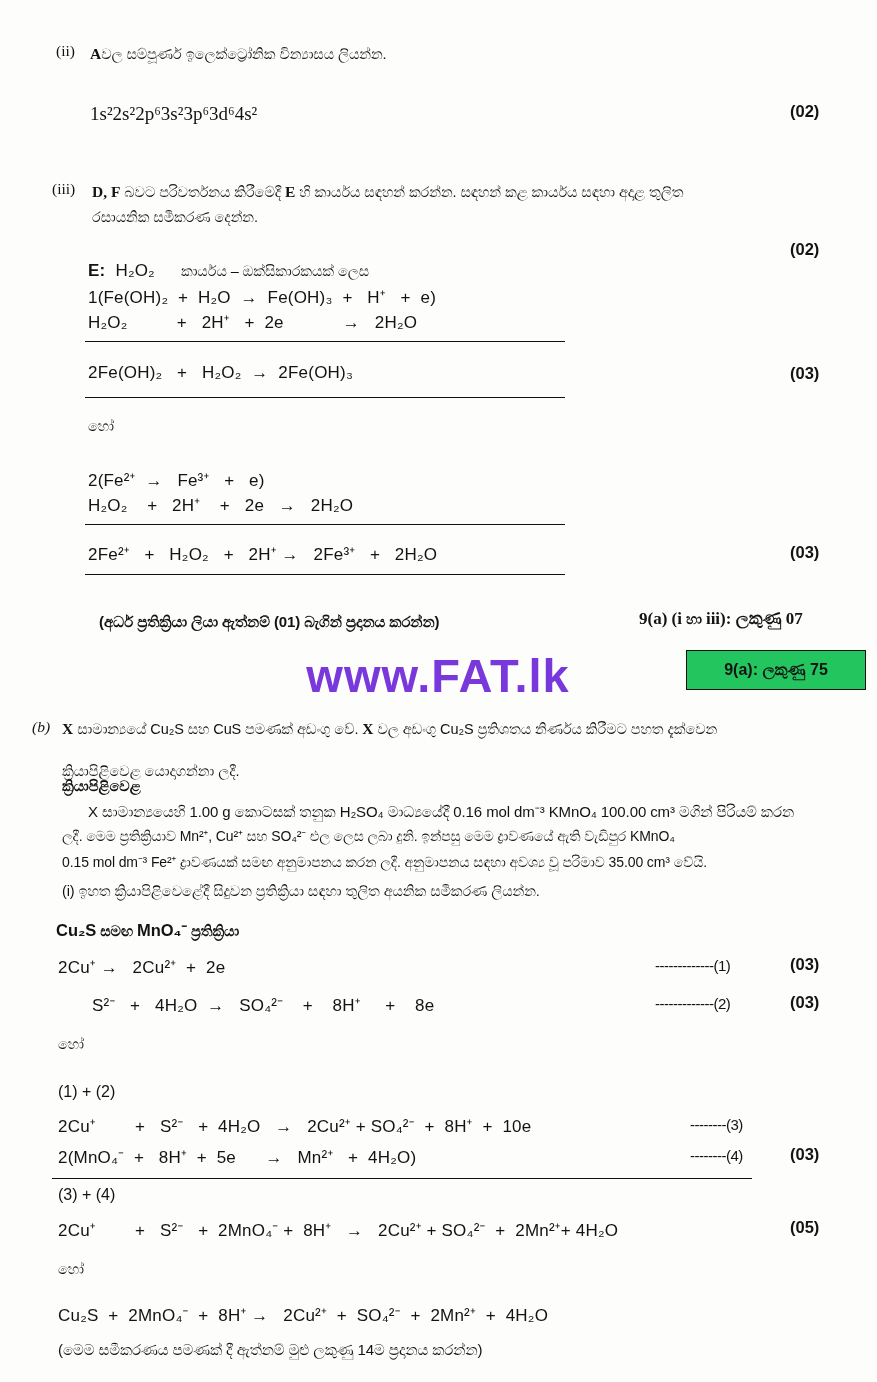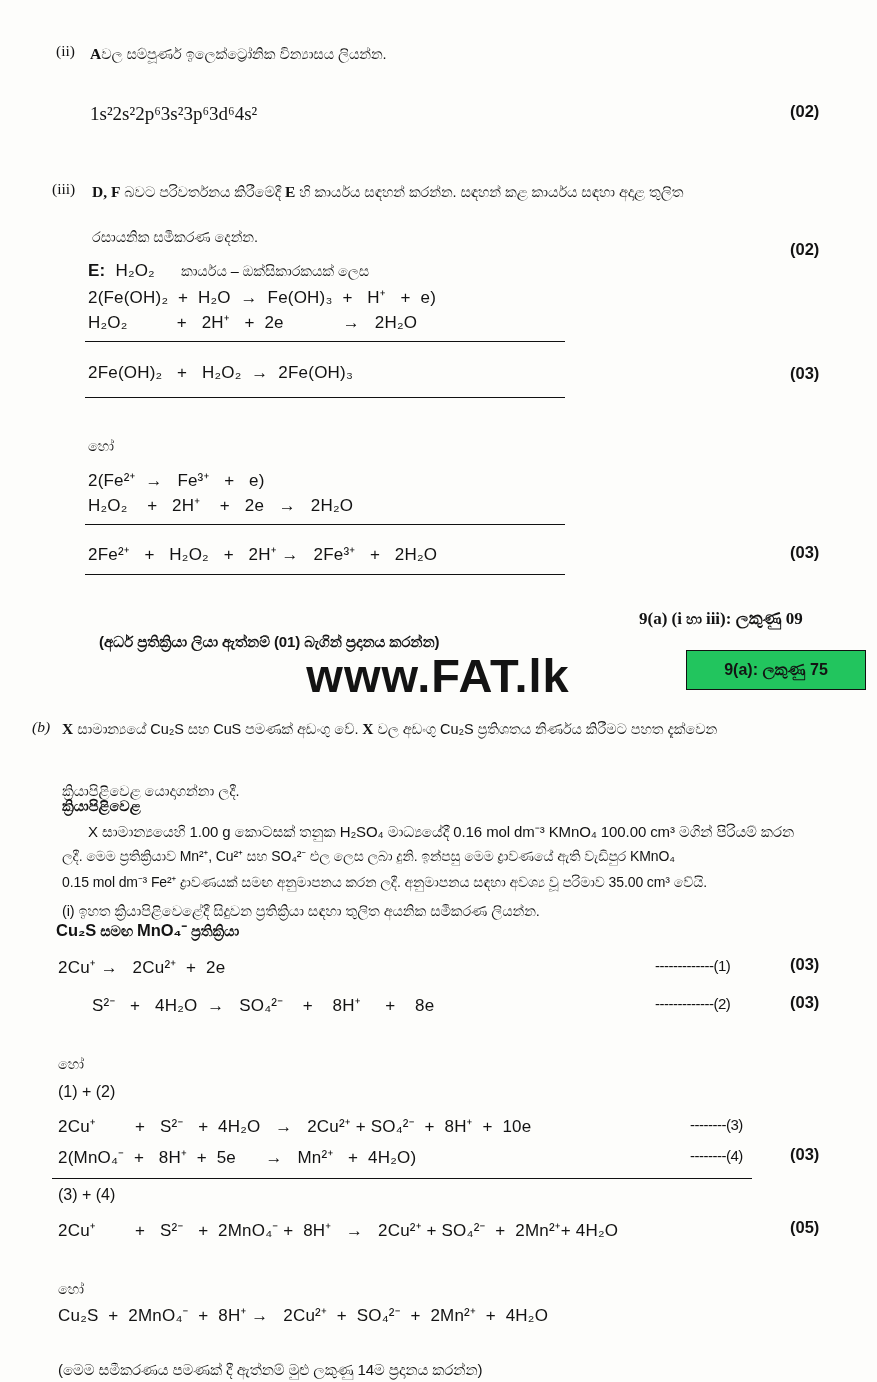--- a/index.html
+++ b/index.html
@@ -21,38 +21,37 @@
   .watermark {
     position: absolute;
     left: 228px;
     top: 648px;
     width: 420px;
     text-align: center;
     font-family: "Liberation Sans", sans-serif;
     font-weight: bold;
     font-size: 47px;
     letter-spacing: 1px;
-    color: #000000;
+    color: #6d28d9;
     opacity: .92;
     user-select: none;
     pointer-events: none;
     z-index: 0;
   }
 
   .layer { position: relative; z-index: 2; }
 
   
   .abs { position: absolute; }
 
   .sin {
     font-family: "Liberation Sans", sans-serif;
     font-size: 14.5px;
     line-height: 1.55;
     letter-spacing: -0.1px;
-    margin-top: 20px;
   }
   .qlabel {
     font-family: "Liberation Serif", serif;
     font-size: 15.5px;
   }
   .bold { font-weight: bold; }
 
   
   .chem {
     font-family: "Liberation Sans", sans-serif;
@@ -137,42 +136,42 @@
     </div>
     <div class="abs sin" style="left:92px; top:206px;">රසායනික සමීකරණ දෙන්න.</div>
 
     <div class="abs" style="left:88px; top:260px;">
       <span class="chem bold">E:</span>
       <span class="chem" style="margin-left:6px;">H₂O₂</span>
       <span class="sin" style="margin-left:22px;">කාර්යය – ඔක්සිකාරකයක් ලෙස</span>
     </div>
     <div class="abs marks" style="left:790px; top:240px;">(02)</div>
 
-    <div class="abs chem" style="left:88px; top:285px;">2(Fe(OH)₂  +  H₂O  →  Fe(OH)₃  +   H⁺   +  e)</div>
+    <div class="abs chem" style="left:88px; top:285px;">1(Fe(OH)₂  +  H₂O  →  Fe(OH)₃  +   H⁺   +  e)</div>
     <div class="abs chem" style="left:88px; top:310px;">H₂O₂          +   2H⁺   +  2e            →   2H₂O</div>
     <div class="rule" style="left:85px; top:341px; width:480px;"></div>
 
     <div class="abs chem" style="left:88px; top:363px;">2Fe(OH)₂   +   H₂O₂  →  2Fe(OH)₃</div>
     <div class="abs marks" style="left:790px; top:364px;">(03)</div>
     <div class="rule" style="left:85px; top:397px; width:480px;"></div>
 
     <div class="abs sin" style="left:88px; top:415px;">හෝ</div>
 
     <div class="abs chem" style="left:88px; top:468px;">2(Fe²⁺  →   Fe³⁺   +   e)</div>
     <div class="abs chem" style="left:88px; top:493px;">H₂O₂    +   2H⁺    +   2e   →   2H₂O</div>
     <div class="rule" style="left:85px; top:524px; width:480px;"></div>
 
     <div class="abs chem" style="left:88px; top:542px;">2Fe²⁺   +   H₂O₂   +   2H⁺ →   2Fe³⁺   +   2H₂O</div>
     <div class="abs marks" style="left:790px; top:543px;">(03)</div>
     <div class="rule" style="left:85px; top:574px; width:480px;"></div>
 
     <div class="abs sin bold" style="left:99px; top:610px; font-size:15px;">(අර්ධ ප්‍රතික්‍රියා ලියා ඇත්නම් (01) බැගින් ප්‍රදානය කරන්න)</div>
 
     <div class="abs" style="left:639px; top:608px;">
-      <span class="qlabel bold" style="font-size:17px;">9(a) (i</span><span class="sin bold"> හා </span><span class="qlabel bold" style="font-size:17px;">iii): ලකුණු 09</span>
+      <span class="qlabel bold" style="font-size:17px;">9(a) (i</span><span class="sin bold"> හා </span><span class="qlabel bold" style="font-size:17px;">iii): ලකුණු 07</span>
     </div>
 
     <div class="markbox" style="left:686px; top:650px; width:178px; height:38px;">
       <span>9(a): ලකුණු 75</span>
     </div>
 
     <div class="abs mixed-serif" style="left:32px; top:718px; font-style:italic;">(b)</div>
 
     <div class="abs" style="left:62px; top:718px; width:800px;">
       <span class="mixed-serif bold">X</span><span class="sin"> සාමාන්‍යයේ Cu₂S සහ CuS පමණක් අඩංගු වේ. </span><span class="mixed-serif bold">X</span><span class="sin"> වල අඩංගු Cu₂S ප්‍රතිශතය නිර්ණය කිරීමට පහත දැක්වෙන</span>

